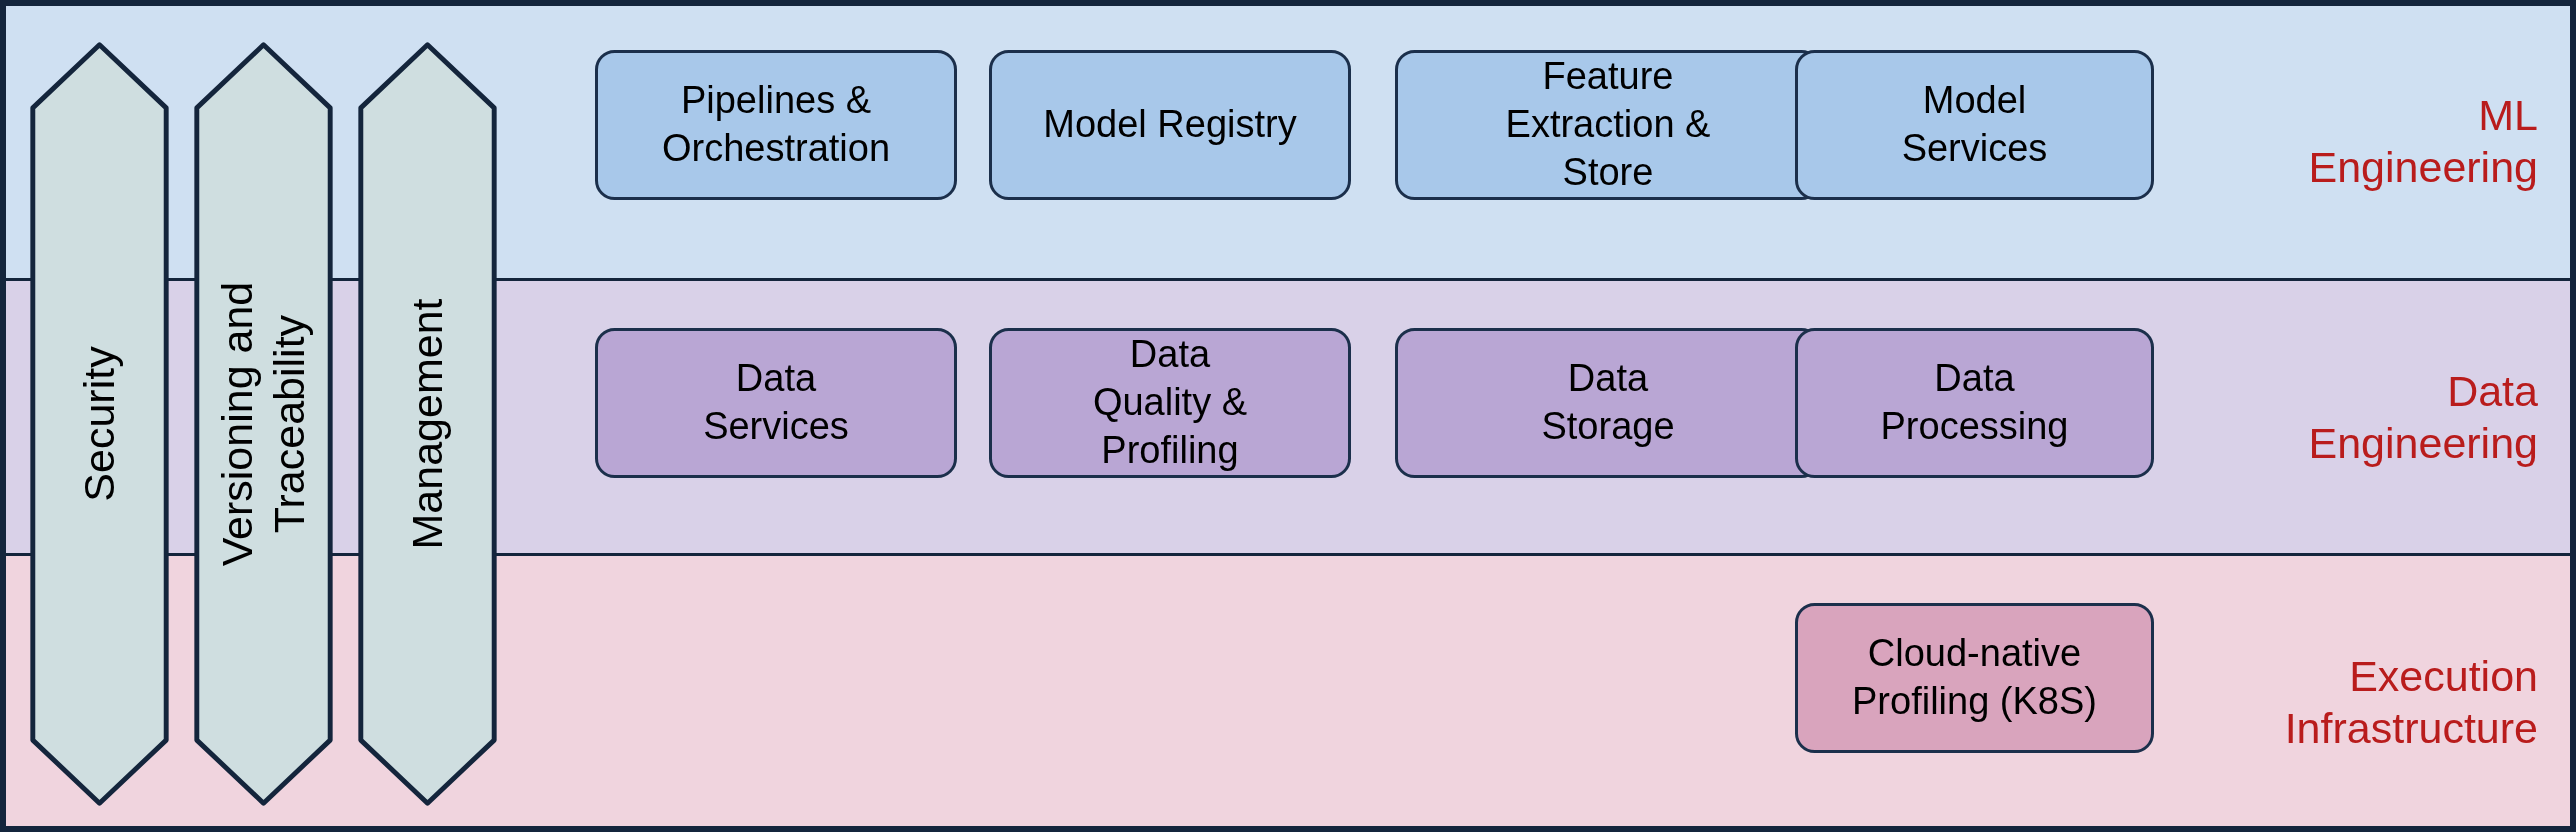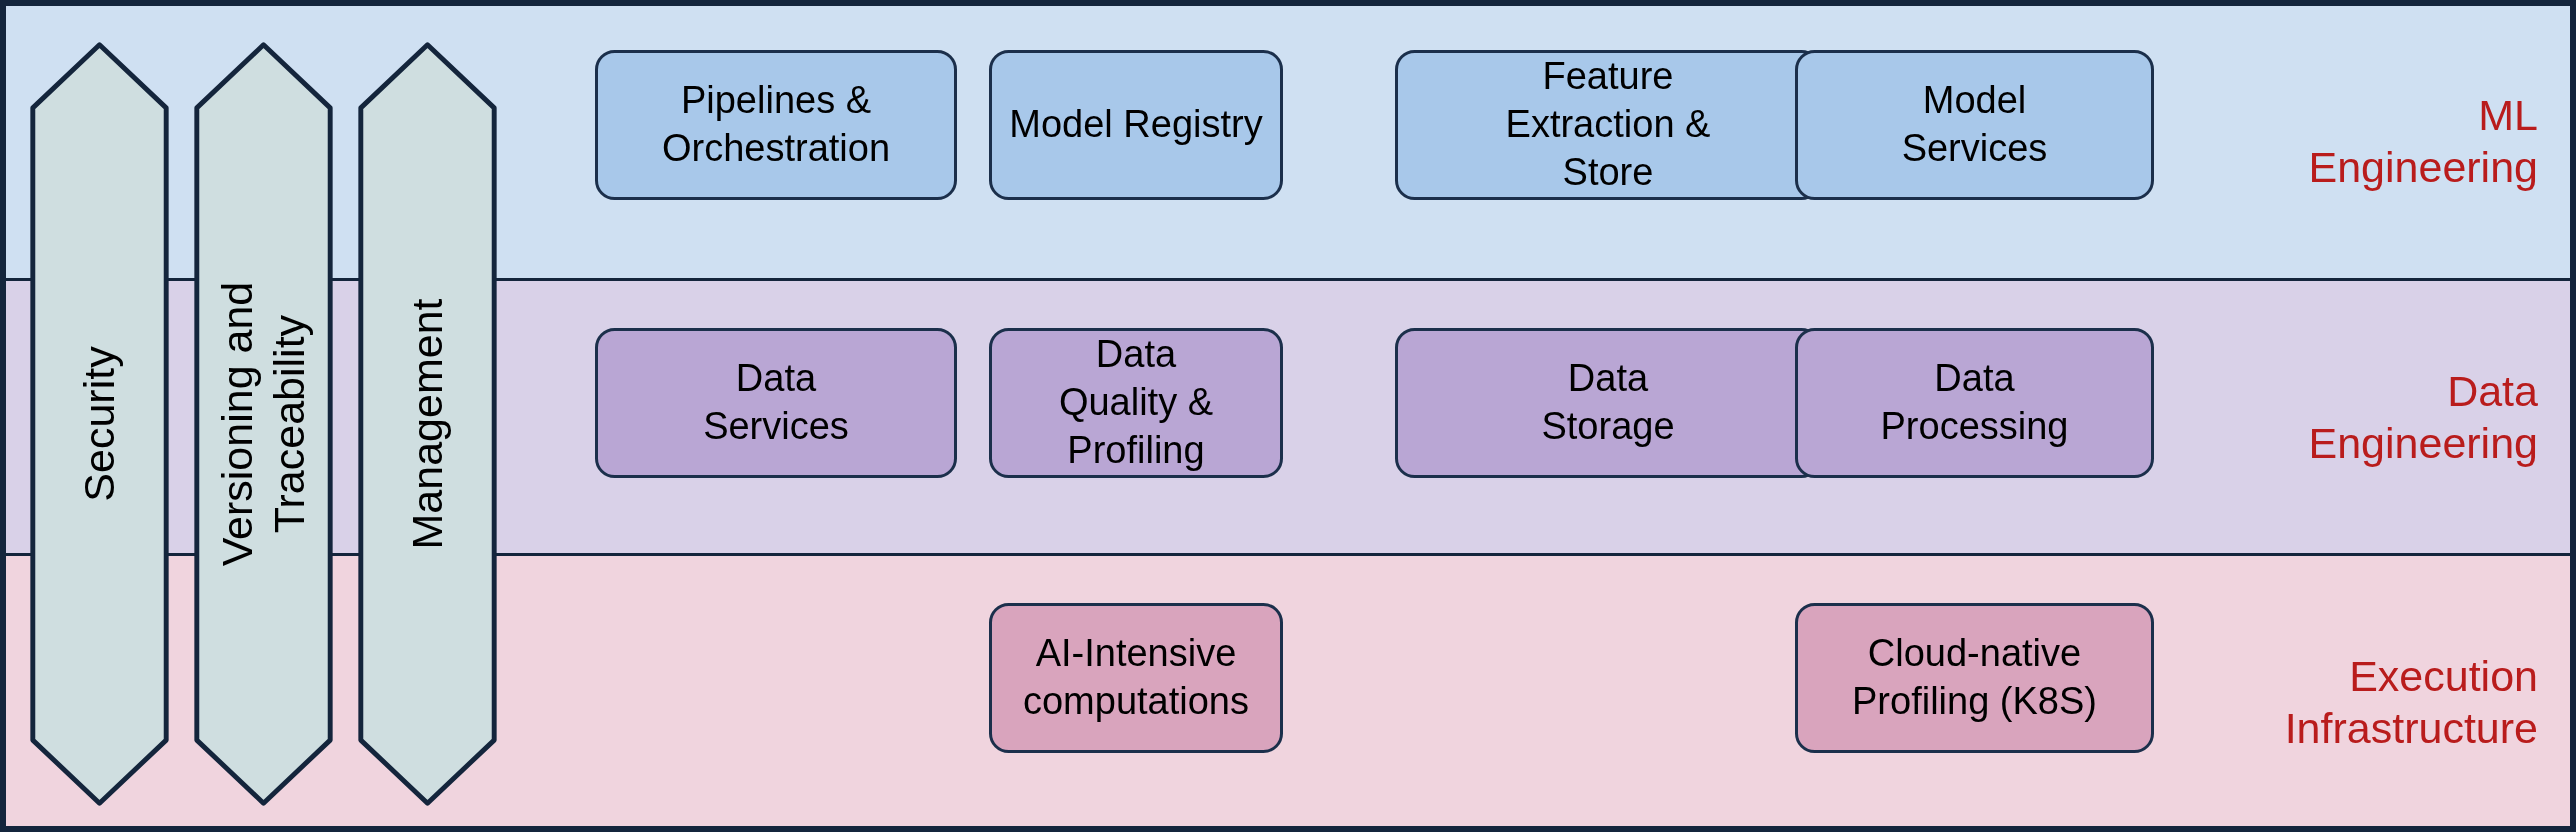--- a/index.html
+++ b/index.html
@@ -104,21 +104,21 @@
     color: #000000;
     white-space: pre-line;
     padding: 4.2px 9.8px;
   }
   .card-ml   { background: #a8c8ea; }
   .card-data { background: #b9a6d4; }
   .card-exec { background: #d9a4bd; }
 
   
   .col-1 { left: 589px;  width: 362px; }
-  .col-2 { left: 983px; width: 294px; }
+  .col-2 { left: 983px; width: 362px; }
   .col-3 { left: 1389px; width: 426px; }
   .col-4 { left: 1789px; width: 359px; text-align: center; }
 
   .row-ml   { top: 44px;  height: 150px; }
   .row-data { top: 322px; height: 150px; }
   .row-exec { top: 597px; height: 150px; }
 </style>
 </head>
 <body>
 
@@ -169,19 +169,17 @@
   <div class="card card-data row-data col-1">Data
 Services</div>
   <div class="card card-data row-data col-2">Data
 Quality &amp;
 Profiling</div>
   <div class="card card-data row-data col-3">Data
 Storage</div>
   <div class="card card-data row-data col-4">Data
 Processing</div>
 
-  <div class="card card-exec row-exec col-2">AI-Intensive
-computations</div>
   <div class="card card-exec row-exec col-4">Cloud-native
 Profiling (K8S)</div>
 
 </div>
 
 
 </body></html>

